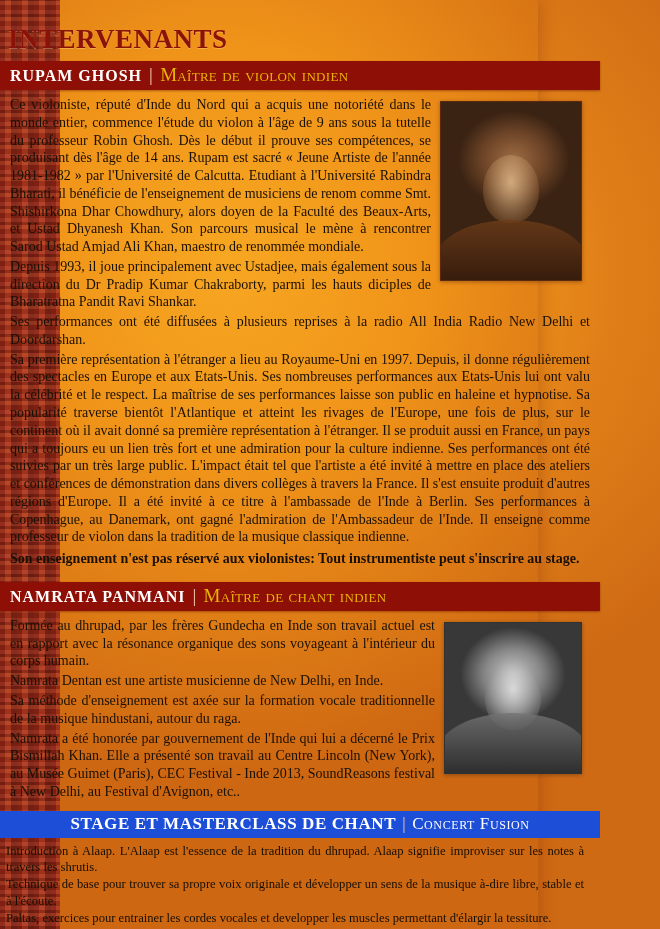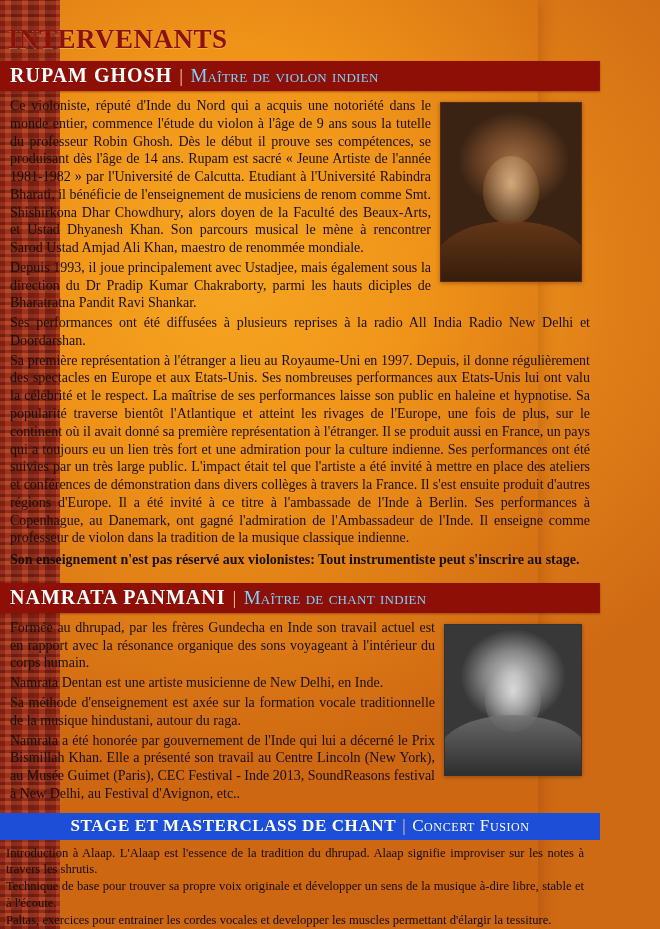--- a/index.html
+++ b/index.html
@@ -89,27 +89,27 @@
     color: #ffffff;
     padding: 3px 10px 4px 10px;
     font-size: 19px;
     letter-spacing: 0.3px;
     box-shadow: 0 1px 2px rgba(90,20,5,0.45);
   }
   .name-bar .nm {
     font-variant: small-caps;
     font-weight: bold;
     letter-spacing: 1px;
-    font-size: 20px;
+    font-size: 16px;
   }
   .name-bar .sep { padding: 0 7px; color: #f2c9ab; }
   .name-bar .role {
     font-variant: small-caps;
     font-size: 19px;
-    color: #7dd3fc;
+    color: #eab308;
   }
 
   .bio {
     font-size: 14px;
     line-height: 1.27;
     text-align: justify;
     color: #1b1005;
     padding: 6px 10px 0 10px;
   }
   .bio p { margin: 0 0 2px 0; }

